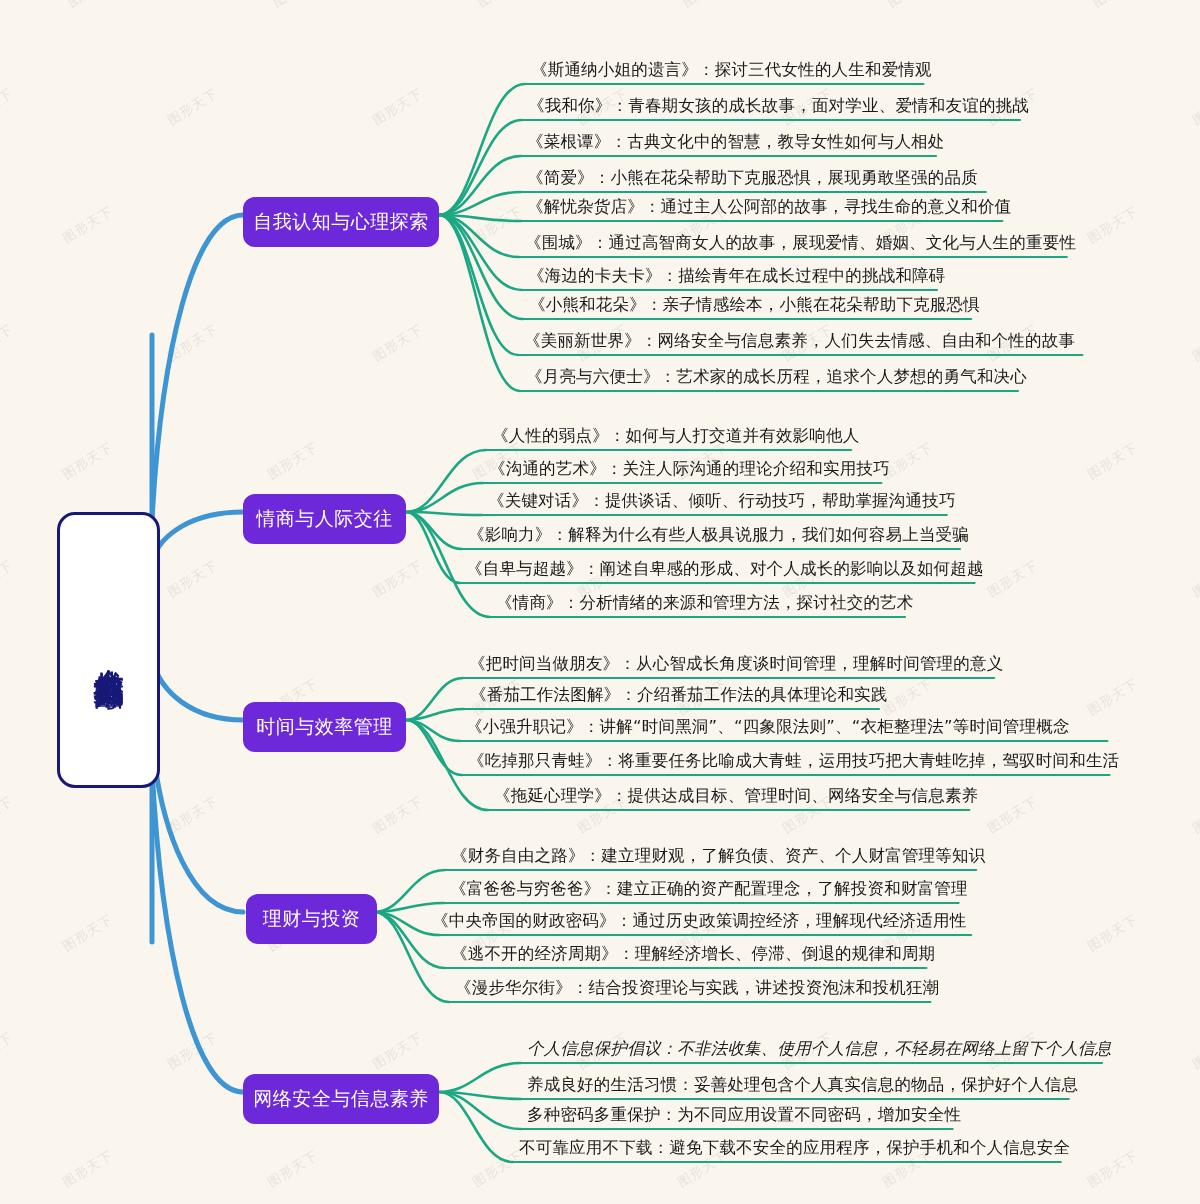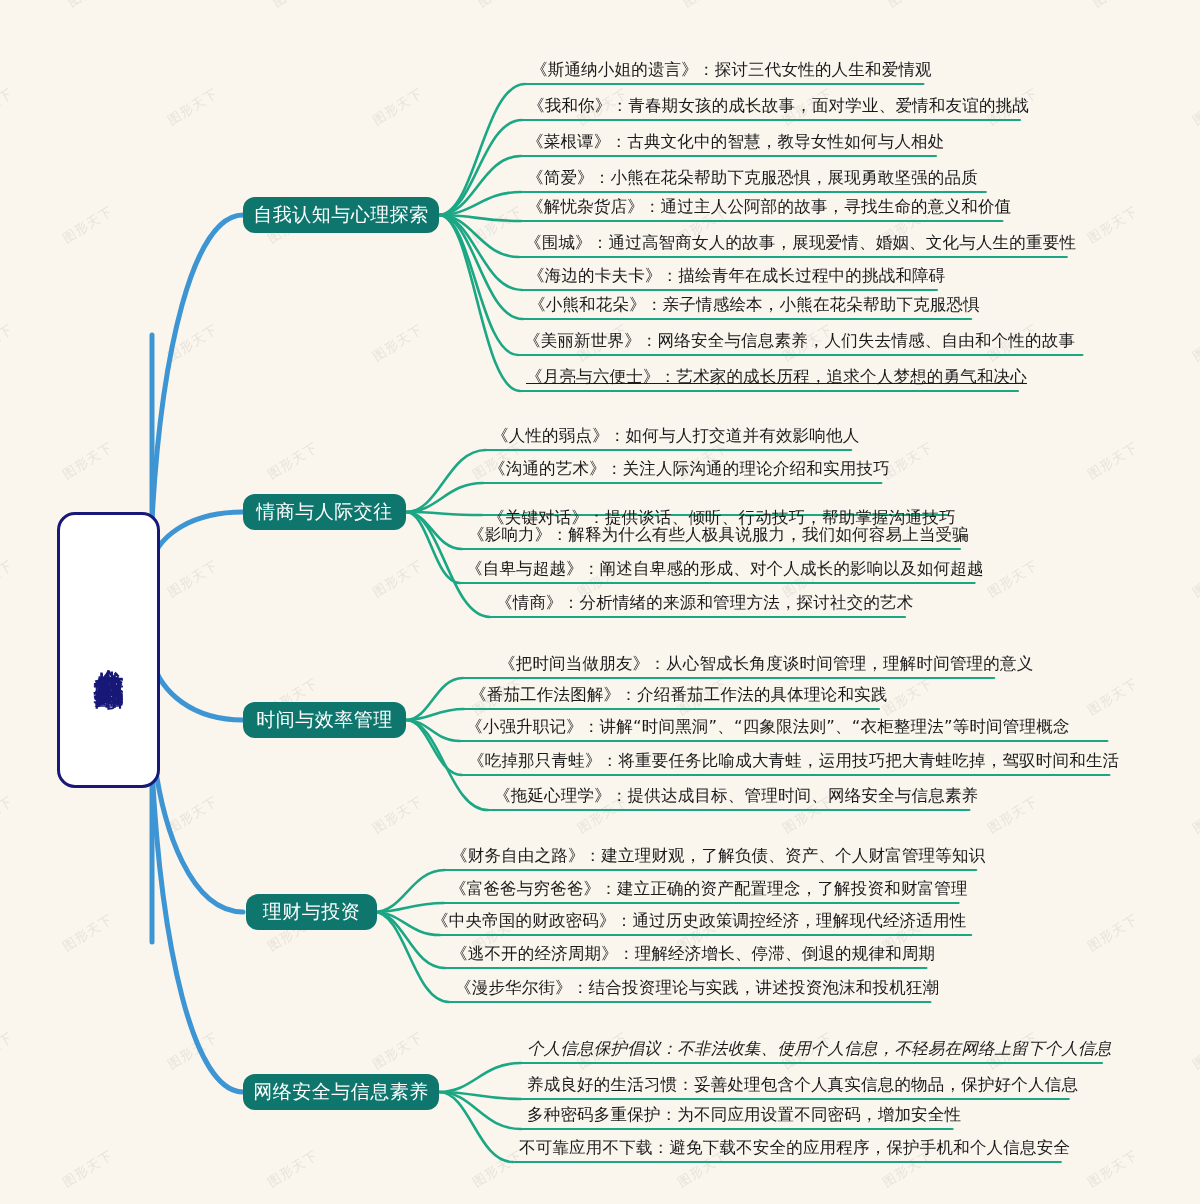--- a/index.html
+++ b/index.html
@@ -36,27 +36,27 @@
     text-orientation:upright;
     font-size:31px;
     line-height:1.08;
     color:#181878;
     letter-spacing:1px;
     font-family:"DejaVu Sans",sans-serif;
     text-align:center;
     white-space:pre;
   }
   .branch{
-    background:#0f766e;
+    background:#6d28d9;
     border-radius:12px;
     color:#FFFFFF;
     font-size:19px;
     display:flex;align-items:center;justify-content:center;
     padding:0 14px;
-    height:36px;
+    height:50px;
     white-space:nowrap;
     letter-spacing:0.5px;
   }
   .leaf{
     position:absolute;z-index:3;
     font-size:16.5px;
     color:#1A1A1A;
     white-space:nowrap;
     letter-spacing:0.2px;
     line-height:1;
@@ -232,28 +232,28 @@
   <div id="leaf-layer">
       <div class="leaf" style="left: 531px; top: 62px;">《斯通纳小姐的遗言》：探讨三代女性的人生和爱情观</div>
       <div class="leaf" style="left: 528px; top: 98px;">《我和你》：青春期女孩的成长故事，面对学业、爱情和友谊的挑战</div>
       <div class="leaf" style="left: 527px; top: 134px;">《菜根谭》：古典文化中的智慧，教导女性如何与人相处</div>
       <div class="leaf" style="left: 527px; top: 170px;">《简爱》：小熊在花朵帮助下克服恐惧，展现勇敢坚强的品质</div>
       <div class="leaf" style="left: 527px; top: 199px;">《解忧杂货店》：通过主人公阿部的故事，寻找生命的意义和价值</div>
       <div class="leaf" style="left: 525px; top: 235px;">《围城》：通过高智商女人的故事，展现爱情、婚姻、文化与人生的重要性</div>
       <div class="leaf" style="left: 528px; top: 268px;">《海边的卡夫卡》：描绘青年在成长过程中的挑战和障碍</div>
       <div class="leaf" style="left: 529px; top: 297px;">《小熊和花朵》：亲子情感绘本，小熊在花朵帮助下克服恐惧</div>
       <div class="leaf" style="left: 524px; top: 333px;">《美丽新世界》：网络安全与信息素养，人们失去情感、自由和个性的故事</div>
-      <div class="leaf" style="left: 526px; top: 369px; text-decoration: underline;">《月亮与六便士》：艺术家的成长历程，追求个人梦想的勇气和决心</div>
+      <div class="leaf" style="left: 526px; top: 369px;">《月亮与六便士》：艺术家的成长历程，追求个人梦想的勇气和决心</div>
       <div class="leaf" style="left: 492px; top: 428px;">《人性的弱点》：如何与人打交道并有效影响他人</div>
       <div class="leaf" style="left: 489px; top: 461px;">《沟通的艺术》：关注人际沟通的理论介绍和实用技巧</div>
-      <div class="leaf" style="left: 488px; top: 510px;">《关键对话》：提供谈话、倾听、行动技巧，帮助掌握沟通技巧</div>
+      <div class="leaf" style="left: 488px; top: 493px;">《关键对话》：提供谈话、倾听、行动技巧，帮助掌握沟通技巧</div>
       <div class="leaf" style="left: 468px; top: 527px;">《影响力》：解释为什么有些人极具说服力，我们如何容易上当受骗</div>
       <div class="leaf" style="left: 466px; top: 561px;">《自卑与超越》：阐述自卑感的形成、对个人成长的影响以及如何超越</div>
       <div class="leaf" style="left: 496px; top: 595px;">《情商》：分析情绪的来源和管理方法，探讨社交的艺术</div>
-      <div class="leaf" style="left: 469px; top: 656px; margin-left: 30px;">《把时间当做朋友》：从心智成长角度谈时间管理，理解时间管理的意义</div>
+      <div class="leaf" style="left: 469px; top: 656px;">《把时间当做朋友》：从心智成长角度谈时间管理，理解时间管理的意义</div>
       <div class="leaf" style="left: 470px; top: 687px;">《番茄工作法图解》：介绍番茄工作法的具体理论和实践</div>
       <div class="leaf" style="left: 466px; top: 719px;">《小强升职记》：讲解“时间黑洞”、“四象限法则”、“衣柜整理法”等时间管理概念</div>
       <div class="leaf" style="left: 468px; top: 753px;">《吃掉那只青蛙》：将重要任务比喻成大青蛙，运用技巧把大青蛙吃掉，驾驭时间和生活</div>
       <div class="leaf" style="left: 494px; top: 788px;">《拖延心理学》：提供达成目标、管理时间、网络安全与信息素养</div>
       <div class="leaf" style="left: 451px; top: 848px;">《财务自由之路》：建立理财观，了解负债、资产、个人财富管理等知识</div>
       <div class="leaf" style="left: 450px; top: 881px;">《富爸爸与穷爸爸》：建立正确的资产配置理念，了解投资和财富管理</div>
       <div class="leaf" style="left: 432px; top: 913px;">《中央帝国的财政密码》：通过历史政策调控经济，理解现代经济适用性</div>
       <div class="leaf" style="left: 451px; top: 946px;">《逃不开的经济周期》：理解经济增长、停滞、倒退的规律和周期</div>
       <div class="leaf" style="left: 455px; top: 980px;">《漫步华尔街》：结合投资理论与实践，讲述投资泡沫和投机狂潮</div>
       <div class="leaf" style="left: 527px; top: 1041px; font-style: italic;">个人信息保护倡议：不非法收集、使用个人信息，不轻易在网络上留下个人信息</div>

